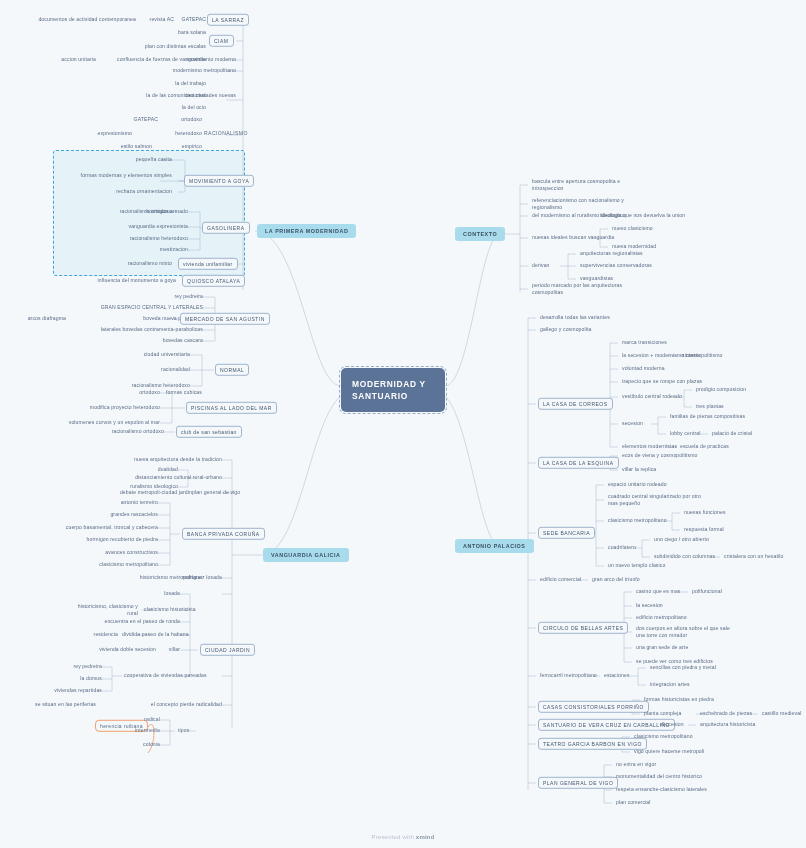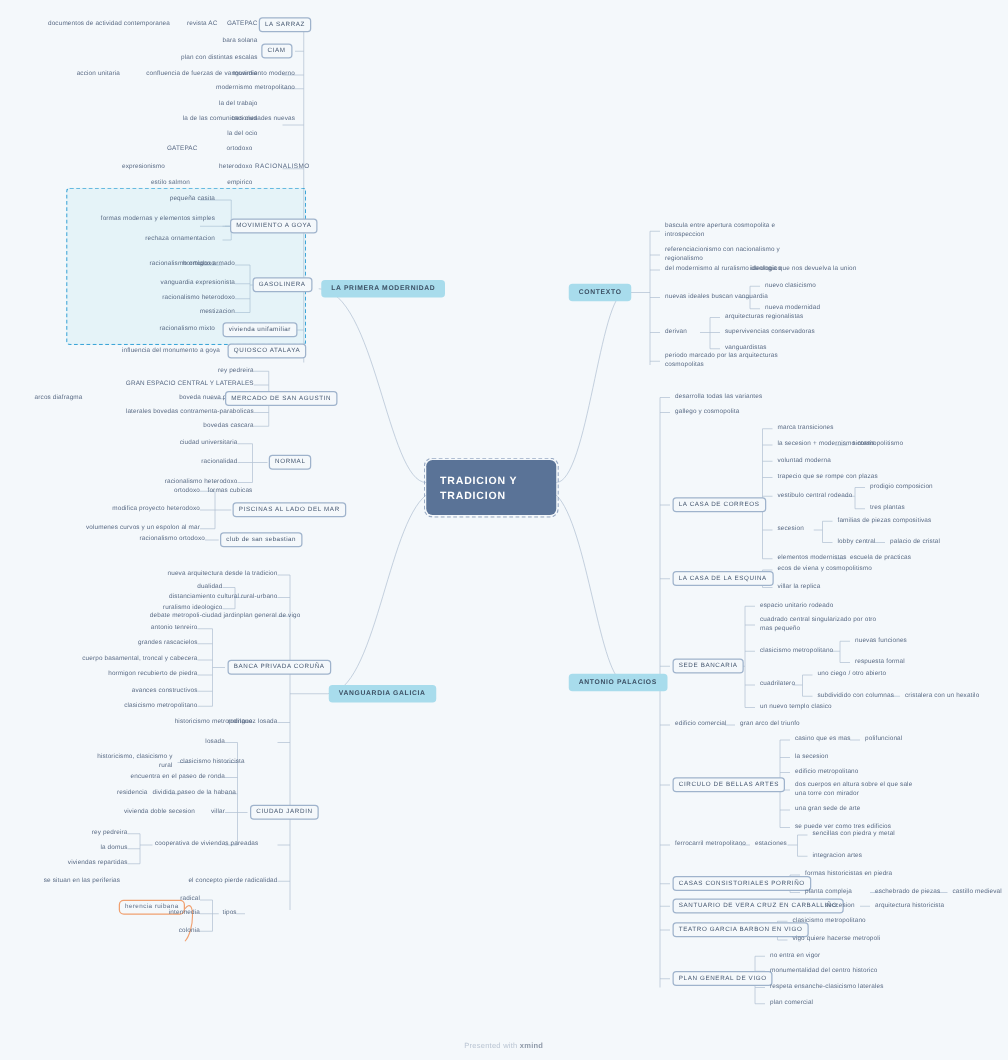--- a/index.html
+++ b/index.html
@@ -346,22 +346,22 @@
       <path d="M604 777 L 612 777"></path>
       <path d="M604 790 L 612 790"></path>
       <path d="M604 803 L 612 803"></path>
     </g>
   </svg>
 
   <div id="dashed-region"></div>
 
   <div id="root">
     <div>
-      <div>TRADICION Y</div>
-      <div>TRADICION</div>
+      <div>MODERNIDAD Y</div>
+      <div>SANTUARIO</div>
     </div>
   </div>
 
   <div class="chip" style="left:257px;top:231px;">LA PRIMERA MODERNIDAD</div>
   <div class="chip" style="left:263px;top:555px;">VANGUARDIA GALICIA</div>
   <div class="chip" style="left:455px;top:234px;">CONTEXTO</div>
   <div class="chip" style="left:455px;top:546px;">ANTONIO PALACIOS</div>
 
   <div class="node plain r" style="left:26px;top:20px;width:110px;">documentos de actividad contemporanea</div>
   <div class="node plain r" style="left:140px;top:20px;width:34px;">revista AC</div>

